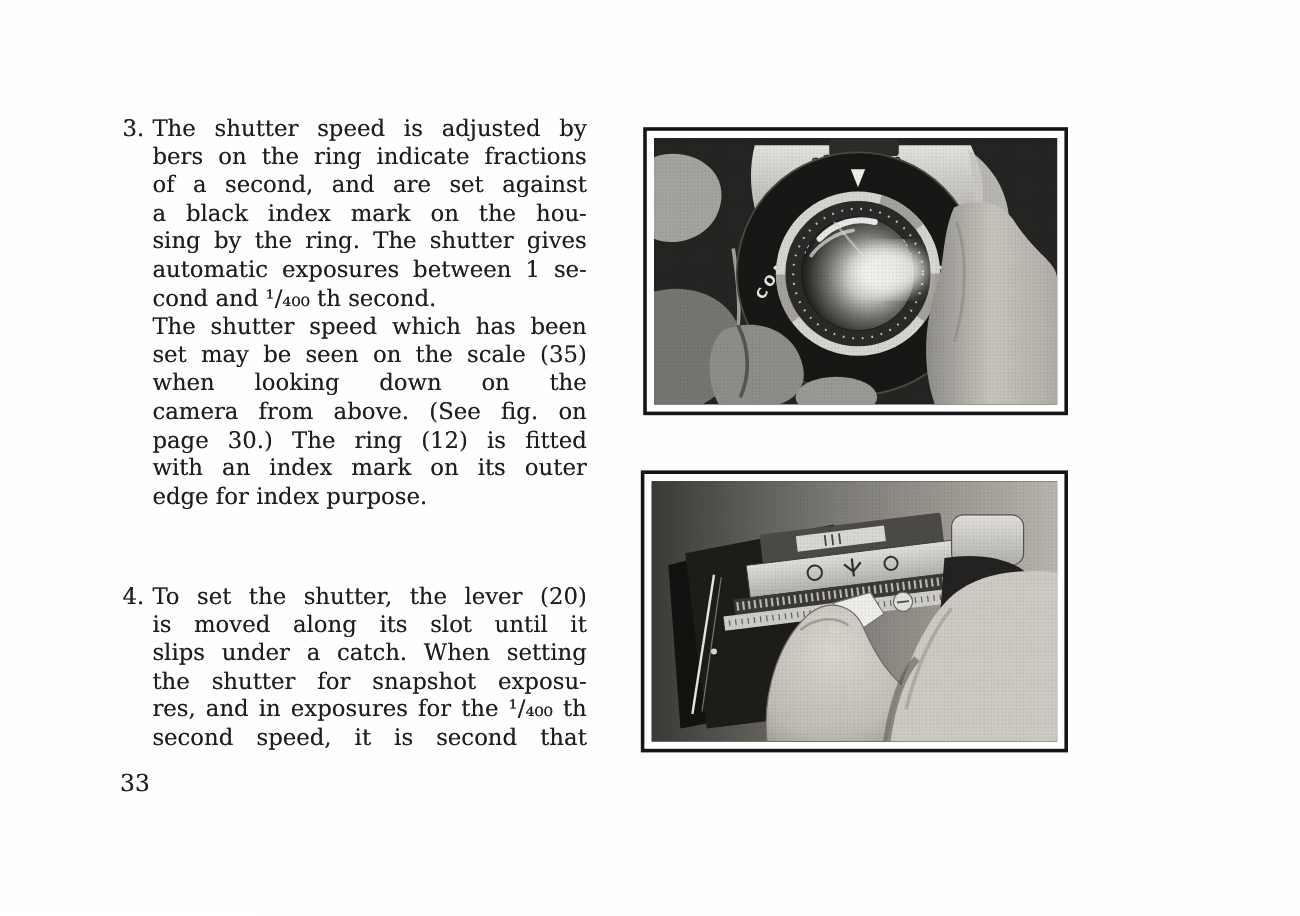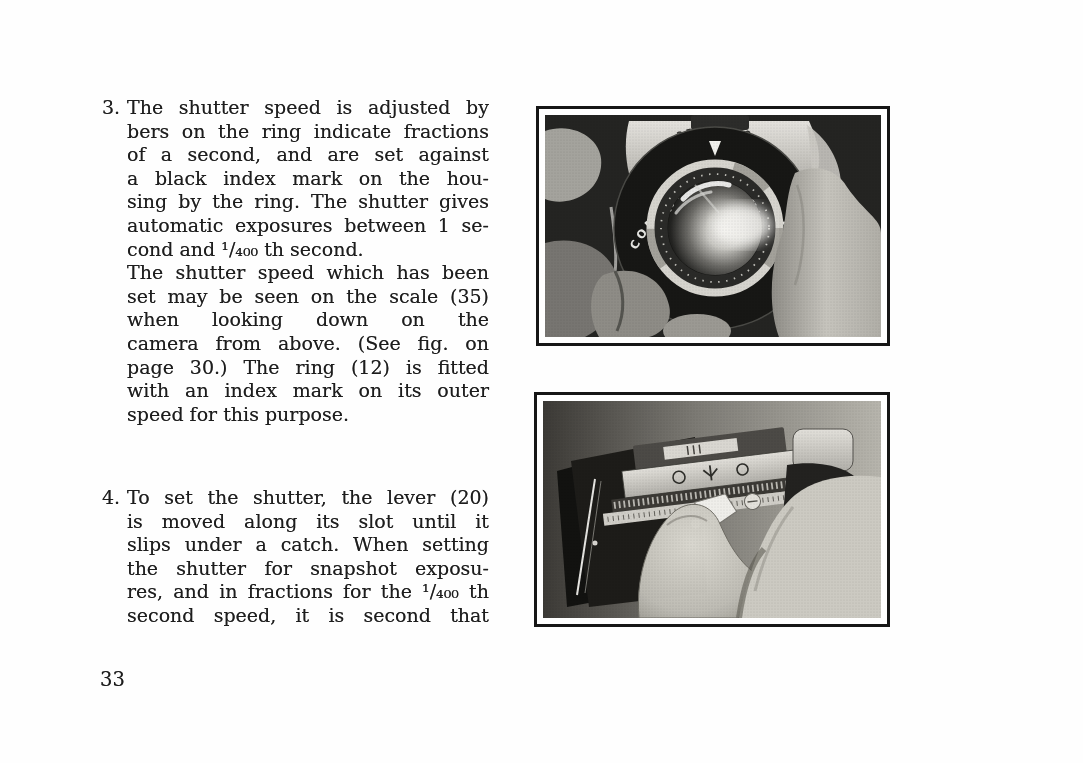--- a/index.html
+++ b/index.html
@@ -6,21 +6,21 @@
   .page{
     position:relative;width:1083px;height:763px;background:#fefefe;
     font-family:"DejaVu Serif","Liberation Serif",serif;color:#1d1d1d;overflow:hidden;
   }
   .para{position:absolute;font-size:19px;line-height:23.6px;
         text-shadow:0 0 .5px rgba(25,25,25,.6);}
   .para-num{position:absolute;left:2px;top:0;}
   .para-lines{margin-left:27px;width:362px;}
   .ln{text-align:justify;text-align-last:justify;}
   .ln.end{text-align:justify;text-align-last:left;}
-  .page-number{position:absolute;left:100px;top:668px;font-size:19.5px;
+  .page-number{position:absolute;left:100px;top:641px;font-size:19.5px;
         text-shadow:0 0 .5px rgba(25,25,25,.6);}
   .photo-frame{position:absolute;background:#ffffff;border:3px solid #161616;
         padding:6px;box-sizing:border-box;}
   .photo-frame svg{display:block;width:100%;height:100%;background:#242422;}
   #fig1{left:536px;top:106px;width:354px;height:240px;}
   #fig2{left:534px;top:392px;width:356px;height:235px;}
   .arc-text{font-family:"DejaVu Sans","Liberation Sans",sans-serif;font-weight:bold;}
 </style>
 </head>
 <body>
@@ -36,32 +36,32 @@
       <div class="ln">a black index mark on the hou-</div>
       <div class="ln">sing by the ring. The shutter gives</div>
       <div class="ln">automatic exposures between 1 se-</div>
       <div class="ln end">cond and ¹/₄₀₀ th second.</div>
       <div class="ln">The shutter speed which has been</div>
       <div class="ln">set may be seen on the scale (35)</div>
       <div class="ln">when looking down on the</div>
       <div class="ln">camera from above. (See fig. on</div>
       <div class="ln">page 30.) The ring (12) is fitted</div>
       <div class="ln">with an index mark on its outer</div>
-      <div class="ln end">speed for this purpose.</div>
+      <div class="ln end">edge for index purpose.</div>
     </div>
   </div>
 
   <div class="para" style="left:100px;top:486px;">
     <span class="para-num">4.</span>
     <div class="para-lines">
       <div class="ln">To set the shutter, the lever (20)</div>
       <div class="ln">is moved along its slot until it</div>
       <div class="ln">slips under a catch. When setting</div>
       <div class="ln">the shutter for snapshot exposu-</div>
-      <div class="ln">res, and in fractions for the ¹/₄₀₀ th</div>
+      <div class="ln">res, and in exposures for the ¹/₄₀₀ th</div>
       <div class="ln">second speed, it is second that</div>
     </div>
   </div>
 
   <div class="page-number">33</div>
 
   <div class="photo-frame" id="fig1">
     <svg viewBox="0 0 336 222" preserveAspectRatio="none">
       <defs>
         <radialGradient id="g1glass" cx="0.60" cy="0.52" r="0.70">

